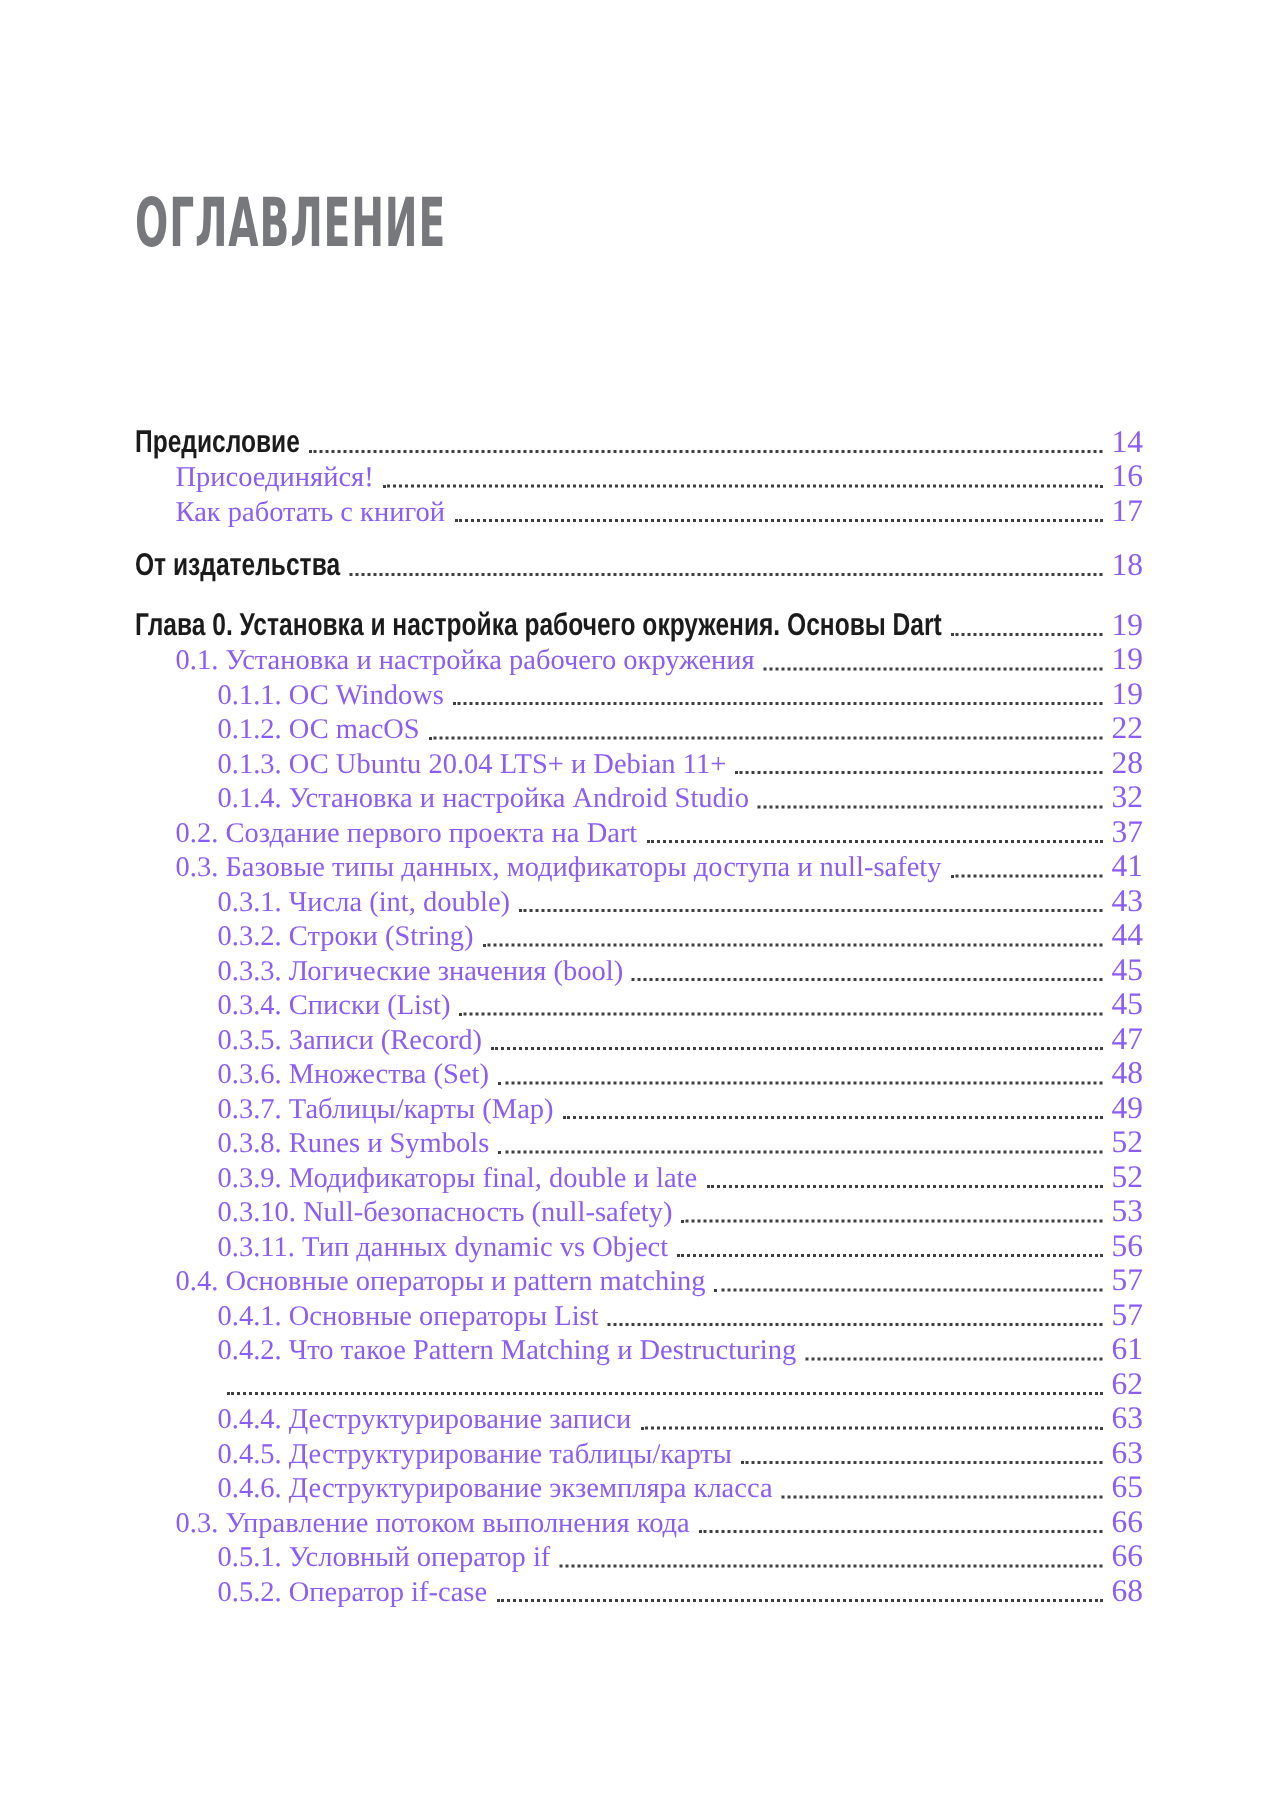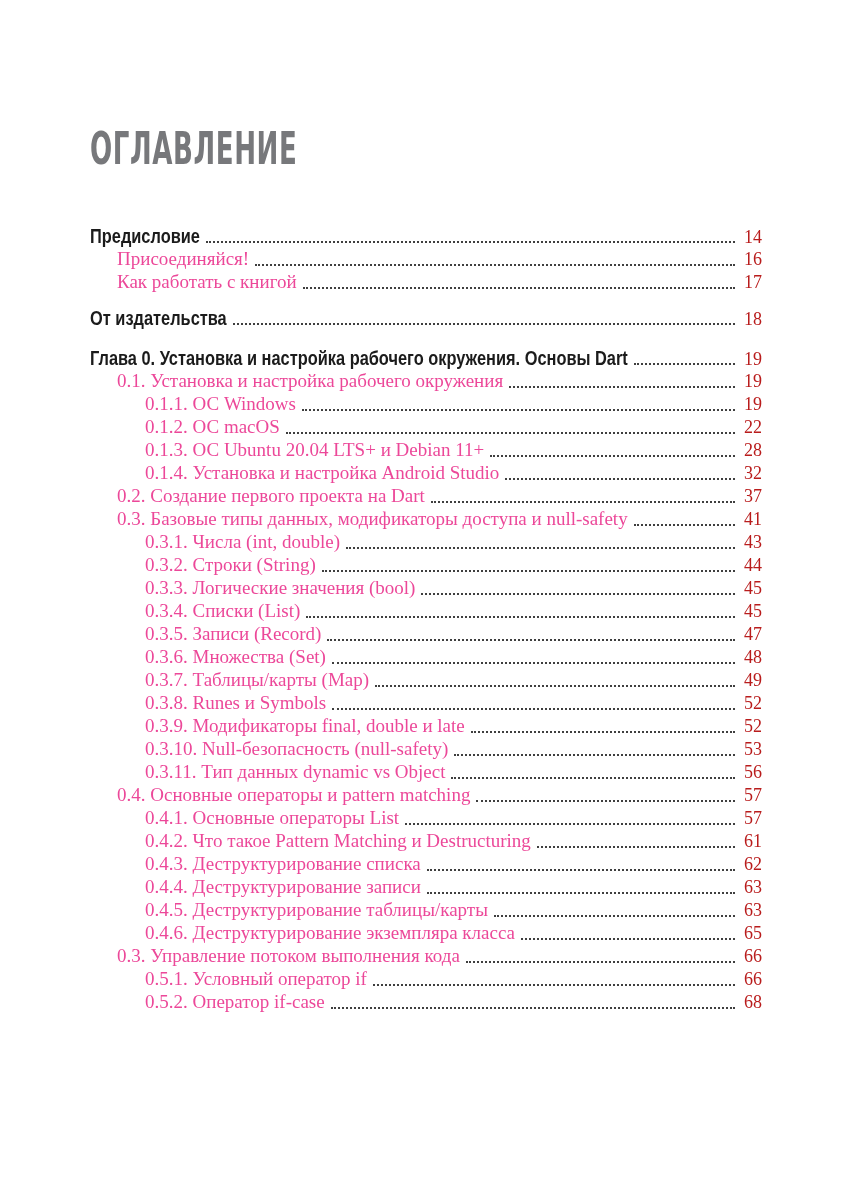--- a/index.html
+++ b/index.html
@@ -25,35 +25,35 @@
     font-weight: 700;
     font-size: 45px;
     line-height: 45px;
     height: 45px;
     letter-spacing: 1px;
     color: #77787b;
     white-space: nowrap;
     transform: scaleX(0.58);
     transform-origin: left center;
   }
-  .toc { margin-top: 53px; }
+  .toc { margin-top: 112px; }
   .row {
     display: flex;
     align-items: baseline;
     height: 23px;
     line-height: 23px;
     white-space: nowrap;
   }
   .row.level-1 { padding-left: 27px; }
   .row.level-2 { padding-left: 55px; }
   .row.gap-medium { margin-top: 13px; }
   .row.gap-large  { margin-top: 17px; }
   .label {
     flex: 0 0 auto;
-    color: #ec4899;
+    color: #8b5cf6;
     font-family: "Liberation Serif", serif;
     font-size: 19px;
   }
   .row.style-chapter .label {
     display: inline-block;
     font-family: "Liberation Sans", sans-serif;
     font-weight: 700;
     font-size: 21px;
     color: #1b1b1b;
     transform: scaleX(0.78);
@@ -63,22 +63,22 @@
     flex: 1 1 auto;
     min-width: 18px;
     align-self: flex-end;
     margin: 0 5px 4px 6px;
     border-bottom: 2px dotted #3f3f3f;
     height: 0;
   }
   .pagenum {
     flex: 0 0 auto;
     font-family: "Liberation Serif", serif;
-    font-size: 18px;
-    color: #b91c1c;
+    font-size: 21px;
+    color: #8b5cf6;
     text-align: right;
     min-width: 22px;
   }
 </style>
 </head>
 <body>
 
 <div class="page">
   <div class="content">
     <h1 class="title">ОГЛАВЛЕНИЕ</h1>
@@ -207,21 +207,20 @@
     <span class="label">0.4.1. Основные операторы List</span>
     <span class="dots"></span>
     <span class="pagenum">57</span>
   </div>
         <div class="row level-2 style-item">
     <span class="label">0.4.2. Что такое Pattern Matching и Destructuring</span>
     <span class="dots"></span>
     <span class="pagenum">61</span>
   </div>
         <div class="row level-2 style-item">
-    <span class="label">0.4.3. Деструктурирование списка</span>
     <span class="dots"></span>
     <span class="pagenum">62</span>
   </div>
         <div class="row level-2 style-item">
     <span class="label">0.4.4. Деструктурирование записи</span>
     <span class="dots"></span>
     <span class="pagenum">63</span>
   </div>
         <div class="row level-2 style-item">
     <span class="label">0.4.5. Деструктурирование таблицы/карты</span>

